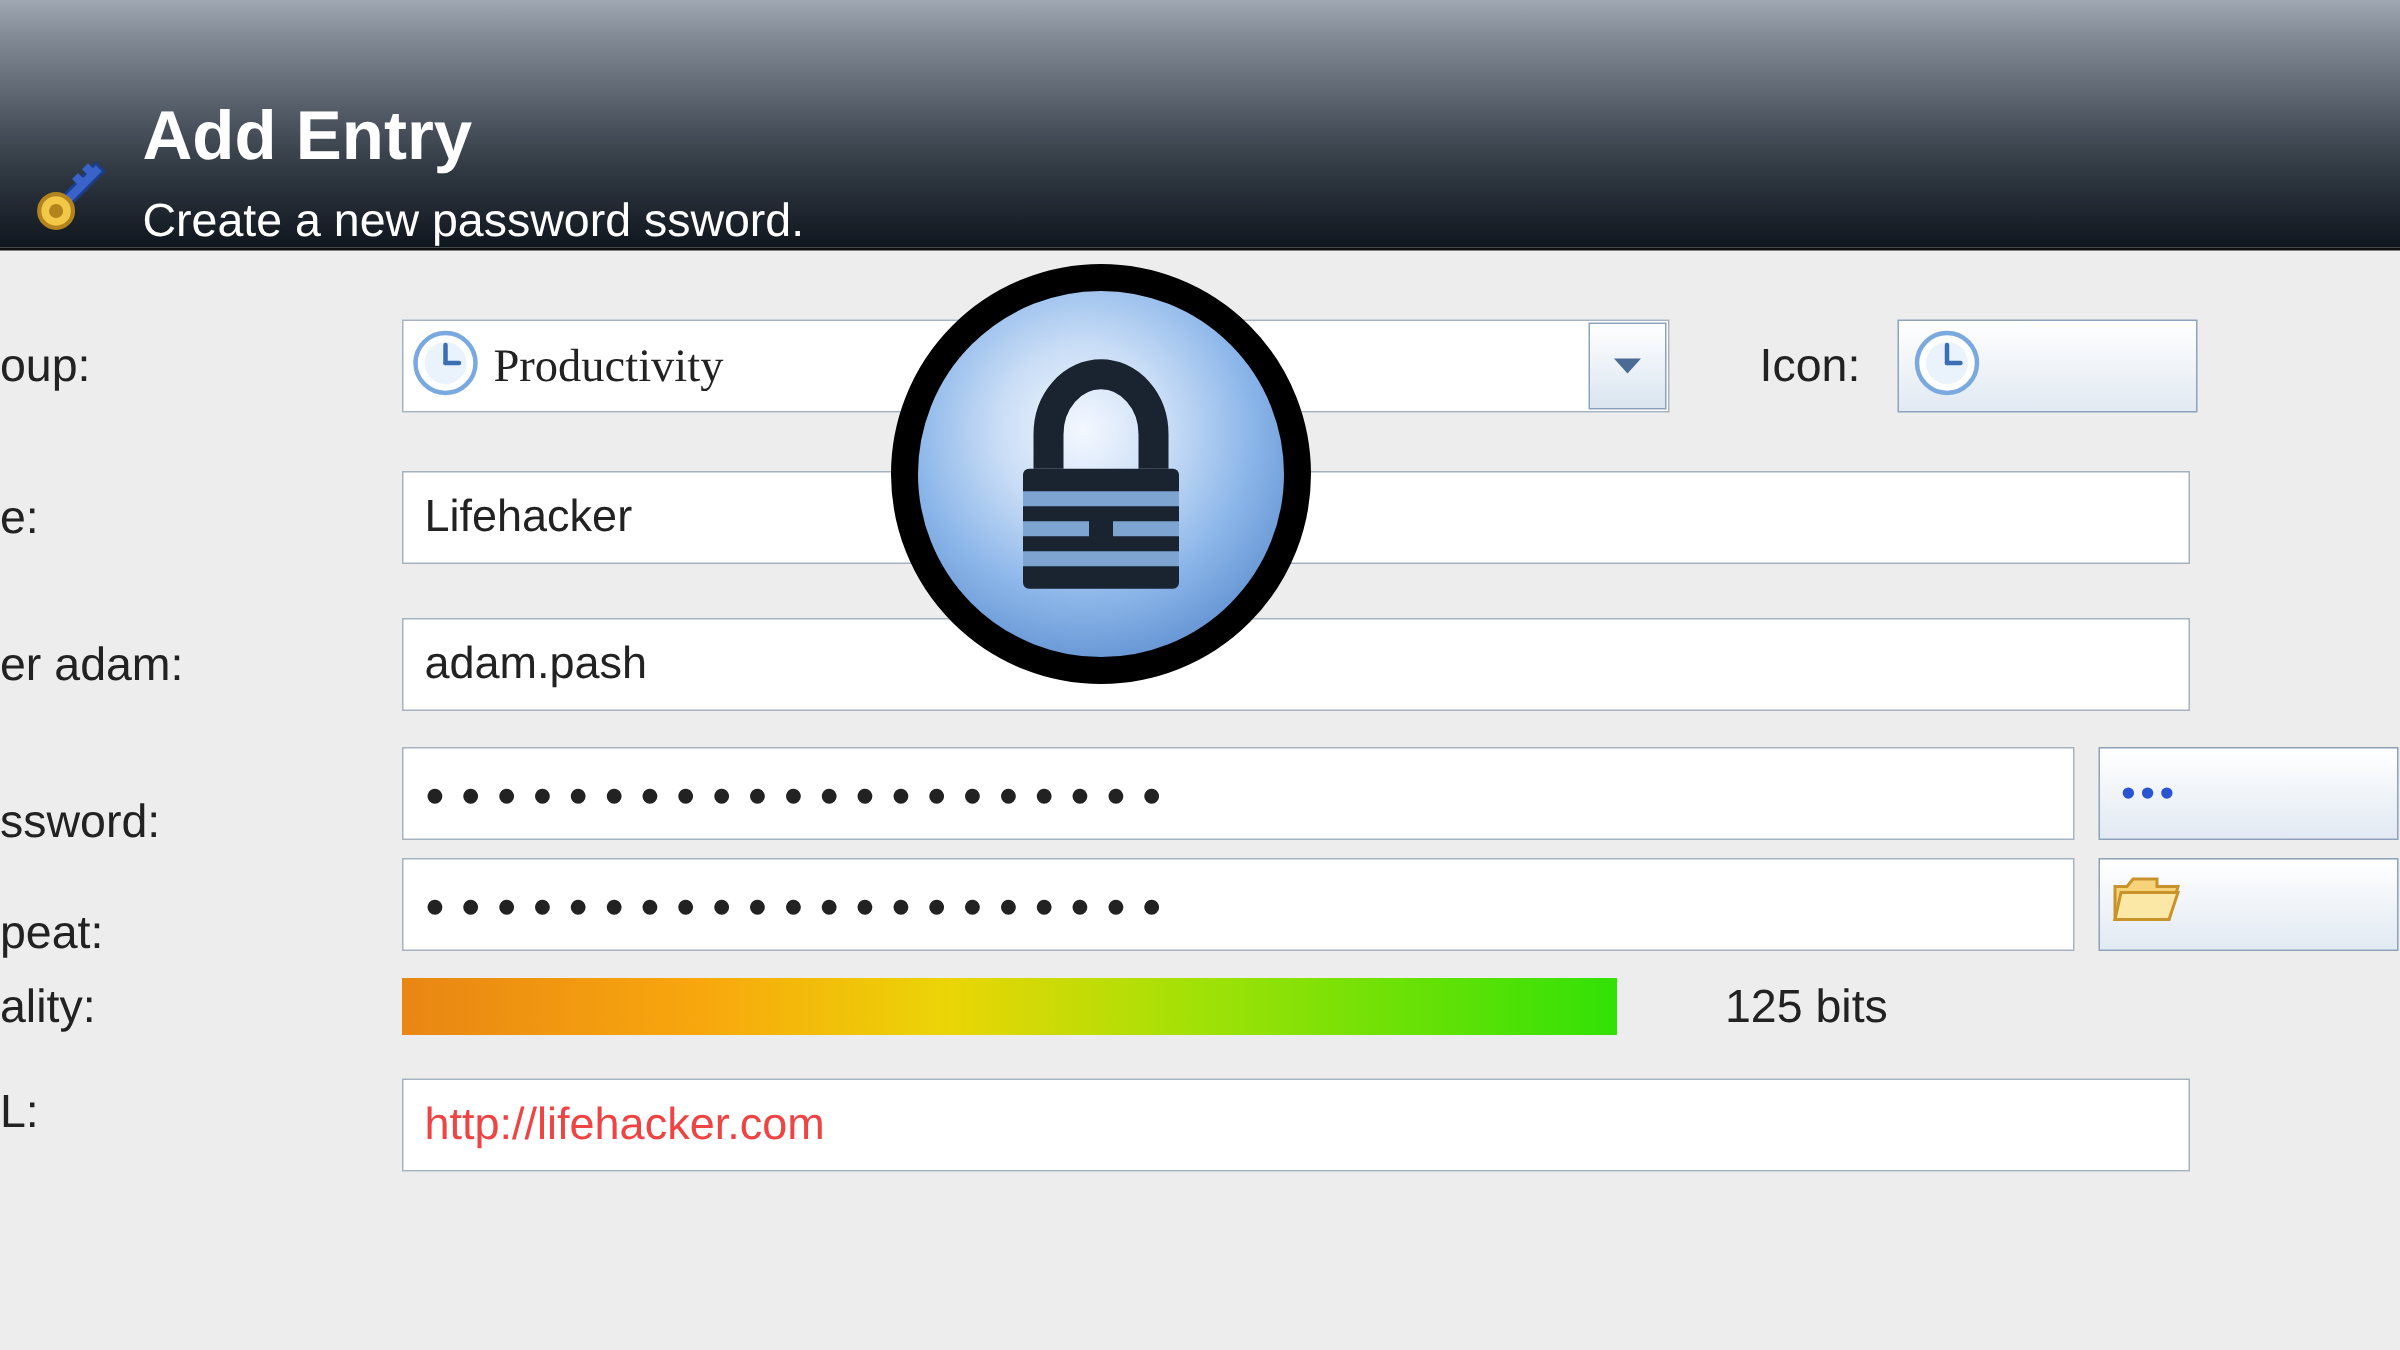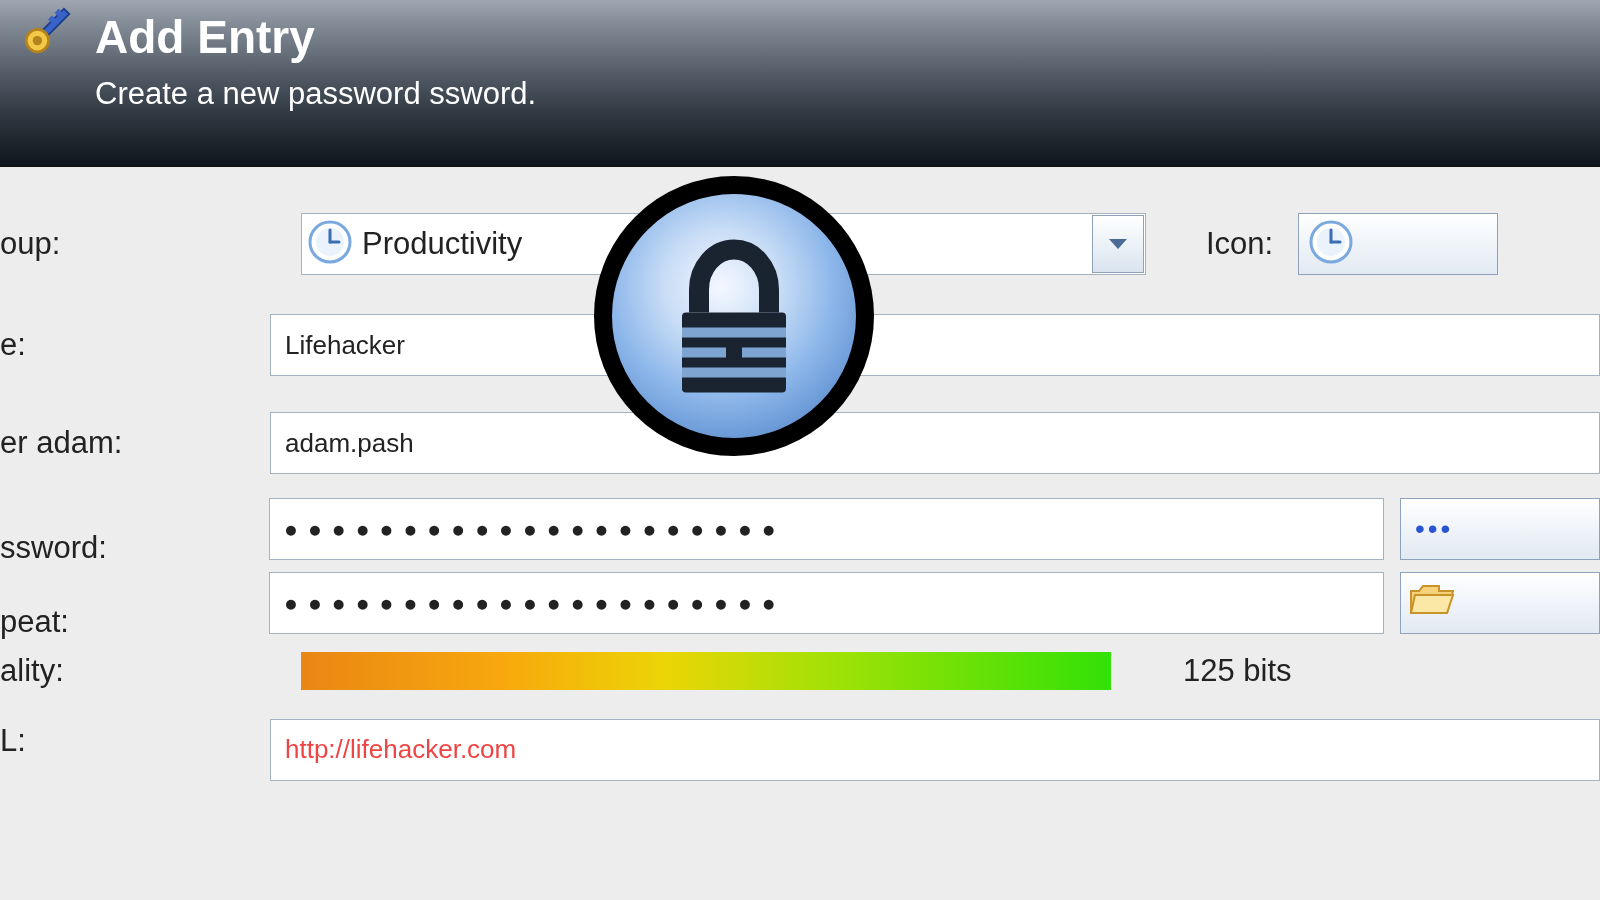--- a/index.html
+++ b/index.html
@@ -14,21 +14,21 @@
   .dialog {
     background: #EDEDED;
     width: 1600px;
     height: 900px;
     display: flex;
     flex-direction: column;
   }
   
   .header {
     display: flex;
-    align-items: flex-start;
+    align-items: flex-end;
     height: 165px;
     padding-left: 10px;
     background: linear-gradient(to bottom,
       #9fa7b2 0%,
       #818a95 15%,
       #525b66 45%,
       #2f3740 70%,
       #10161e 100%);
     color: #fff;
     border-bottom: 2px solid #111;
@@ -59,21 +59,20 @@
   
   .form {
     flex: 1;
     position: relative;
     padding-top: 25px;
   }
   .row {
     display: flex;
     align-items: center;
     height: 98px;
-    gap: 33px;
   }
   .row.tall   { height: 104px; }
   .row.short  { height: 74px; align-items: flex-end; }
   .row.quality{ height: 62px; }
   .row.url    { height: 78px; }
 
   .lbl {
     width: 268px;
     text-align: left;
     font-size: 31px;
@@ -90,25 +89,25 @@
     align-items: center;
     height: 100%;
     padding-right: 0;
   }
 
   
   .text-input {
     height: 62px;
     border: 1px solid #A5B2C0;
     background: #fff;
-    font-size: 26px;
+    font-size: 30px;
     color: #222;
     padding: 0 14px;
     box-sizing: border-box;
-    width: 1330px; 
+    width: 1192px; 
   }
   .text-input.url {
     color: #ef4444;
     margin-top: 17px;
   }
   .text-input.mask {
     font-size: 23px;
     letter-spacing: 10px;
     width: 1115px;
   }
@@ -117,20 +116,21 @@
   .combo {
     height: 62px;
     width: 845px;
     border: 1px solid #A5B2C0;
     background: #fff;
     display: flex;
     align-items: center;
     box-sizing: border-box;
     padding-left: 6px;
     position: relative;
+    font-family: Liberation Serif, serif;
   }
   .combo .combo-label {
     font-size: 31px;
     color: #222;
     margin-left: 10px;
   }
   .combo-btn {
     position: absolute;
     right: 1px; top: 1px;
     width: 52px; height: 58px;

